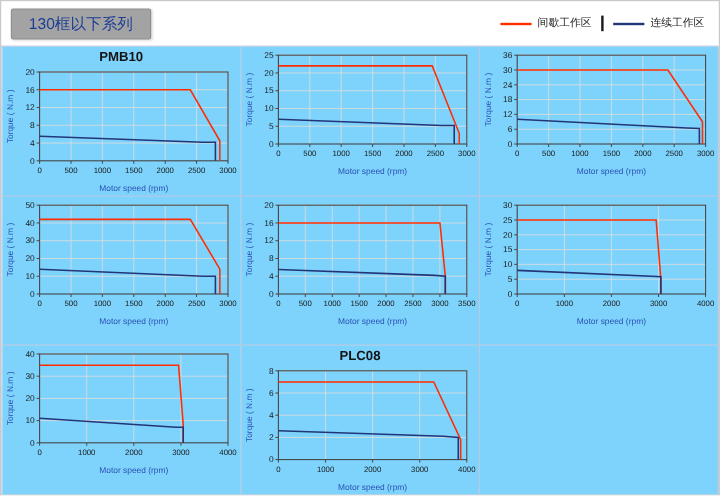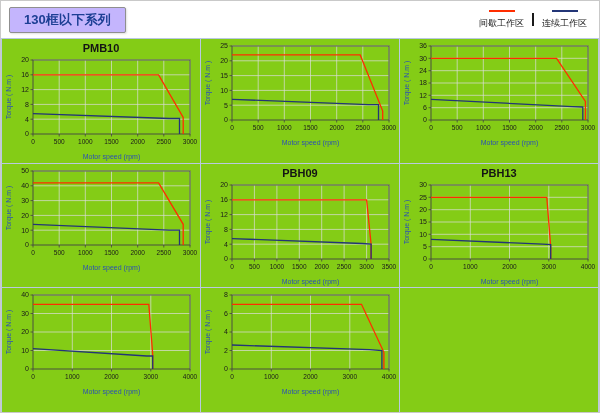--- a/index.html
+++ b/index.html
@@ -1,24 +1,24 @@
 <!DOCTYPE html>
 <html><head>
 <meta charset="utf-8">
 <style>
   html,body{margin:0;padding:0;background:#fff;font-family:"Liberation Sans",sans-serif;}
   .page{width:600px;height:413px;box-sizing:border-box;border:1px solid #c9c9c9;background:#fff;overflow:hidden;}
   .header{height:37px;display:flex;align-items:center;justify-content:space-between;padding:0 12px 0 8px;box-sizing:border-box;}
-  .title-box{border:1px solid #8f8f8f;border-radius:2px;padding:3px 14px;font-weight:bold;font-size:13px;color:#1d3f94;box-shadow:1px 1px 2px rgba(0,0,0,.12);background:#c4b5fd;}
+  .title-box{border:1px solid #8f8f8f;border-radius:2px;padding:3px 14px;font-weight:normal;font-size:13px;color:#1d3f94;box-shadow:1px 1px 2px rgba(0,0,0,.12);background:#a3a3a3;}
   .legend{display:flex;align-items:center;font-size:9px;color:#222;}
-  .legend-item{display:flex;align-items:center;gap:5px;flex-direction:column;}
+  .legend-item{display:flex;align-items:center;gap:5px;}
   .swatch{width:26px;height:2px;display:inline-block;background:#999;}
   .sep{width:2px;height:13px;background:#1a1a1a;margin:0 8px;}
   .grid{display:grid;grid-template-columns:repeat(3,1fr);grid-template-rows:repeat(3,1fr);height:375px;border-top:1px solid #b9c9e0;border-left:1px solid #b9c9e0;box-sizing:border-box;}
-  .cell{border-right:1px solid #b9c9e0;border-bottom:1px solid #b9c9e0;box-sizing:border-box;padding-top:2px;display:flex;flex-direction:column;align-items:center;overflow:hidden;background:#84cc16;}
+  .cell{border-right:1px solid #b9c9e0;border-bottom:1px solid #b9c9e0;box-sizing:border-box;padding-top:2px;display:flex;flex-direction:column;align-items:center;overflow:hidden;background:#7dd3fc;}
   .chart-title{font-size:11px;font-weight:bold;color:#141414;text-align:center;height:14px;line-height:14px;width:100%;}
   svg.plot{display:block;}
 </style>
 </head>
 <body>
 
 <div class="page">
   <div class="header">
     <div class="title-box">130框以下系列</div>
     <div class="legend">
@@ -217,21 +217,20 @@
           <text x="160.8" y="89" font-size="6.5" text-anchor="middle" fill="#1a1a1a">2500</text>
           <line y1="79" y2="81.5" x1="187" x2="187" stroke="#444" stroke-width="0.8"></line>
           <text x="187" y="89" font-size="6.5" text-anchor="middle" fill="#1a1a1a">3000</text>
           <text x="108.5" y="104" font-size="7" text-anchor="middle" fill="#2b50b4">Motor speed (rpm)</text>
           <text font-size="7" text-anchor="middle" fill="#2b50b4" transform="translate(8 42) rotate(-90)">Torque ( N.m )</text>
           <polyline fill="none" stroke="#ff2d00" stroke-width="1.3" points="30.0,16.8 155.6,16.8 180.2,58.3 180.2,79.0"></polyline>
           <polyline fill="none" stroke="#233577" stroke-width="1.3" points="30.0,58.3 166.1,64.2 176.5,64.2 176.5,79.0"></polyline>
         </svg>
     </div>
     <div class="cell">
-      <div class="chart-title">PBH09</div>
       <svg class="plot" width="196" height="106">
           <line x1="30" x2="187" y1="64.2" y2="64.2" stroke="#dcdcdc" stroke-width="0.7"></line>
           <line x1="30" x2="187" y1="49.4" y2="49.4" stroke="#dcdcdc" stroke-width="0.7"></line>
           <line x1="30" x2="187" y1="34.6" y2="34.6" stroke="#dcdcdc" stroke-width="0.7"></line>
           <line x1="30" x2="187" y1="19.8" y2="19.8" stroke="#dcdcdc" stroke-width="0.7"></line>
           <line x1="30" x2="187" y1="5.0" y2="5.0" stroke="#dcdcdc" stroke-width="0.7"></line>
           <line y1="5" y2="79" x1="52.4" x2="52.4" stroke="#dcdcdc" stroke-width="0.7"></line>
           <line y1="5" y2="79" x1="74.9" x2="74.9" stroke="#dcdcdc" stroke-width="0.7"></line>
           <line y1="5" y2="79" x1="97.3" x2="97.3" stroke="#dcdcdc" stroke-width="0.7"></line>
           <line y1="5" y2="79" x1="119.7" x2="119.7" stroke="#dcdcdc" stroke-width="0.7"></line>
@@ -267,21 +266,20 @@
           <text x="164.6" y="89" font-size="6.5" text-anchor="middle" fill="#1a1a1a">3000</text>
           <line y1="79" y2="81.5" x1="187" x2="187" stroke="#444" stroke-width="0.8"></line>
           <text x="187" y="89" font-size="6.5" text-anchor="middle" fill="#1a1a1a">3500</text>
           <text x="108.5" y="104" font-size="7" text-anchor="middle" fill="#2b50b4">Motor speed (rpm)</text>
           <text font-size="7" text-anchor="middle" fill="#2b50b4" transform="translate(8 42) rotate(-90)">Torque ( N.m )</text>
           <polyline fill="none" stroke="#ff2d00" stroke-width="1.3" points="30.0,19.8 164.6,19.8 169.1,64.2 169.1,79.0"></polyline>
           <polyline fill="none" stroke="#233577" stroke-width="1.3" points="30.0,58.6 160.1,63.5 169.1,64.2 169.1,79.0"></polyline>
         </svg>
     </div>
     <div class="cell">
-      <div class="chart-title">PBH13</div>
       <svg class="plot" width="196" height="106">
           <line x1="30" x2="187" y1="66.7" y2="66.7" stroke="#dcdcdc" stroke-width="0.7"></line>
           <line x1="30" x2="187" y1="54.3" y2="54.3" stroke="#dcdcdc" stroke-width="0.7"></line>
           <line x1="30" x2="187" y1="42.0" y2="42.0" stroke="#dcdcdc" stroke-width="0.7"></line>
           <line x1="30" x2="187" y1="29.7" y2="29.7" stroke="#dcdcdc" stroke-width="0.7"></line>
           <line x1="30" x2="187" y1="17.3" y2="17.3" stroke="#dcdcdc" stroke-width="0.7"></line>
           <line x1="30" x2="187" y1="5.0" y2="5.0" stroke="#dcdcdc" stroke-width="0.7"></line>
           <line y1="5" y2="79" x1="69.3" x2="69.3" stroke="#dcdcdc" stroke-width="0.7"></line>
           <line y1="5" y2="79" x1="108.5" x2="108.5" stroke="#dcdcdc" stroke-width="0.7"></line>
           <line y1="5" y2="79" x1="147.8" x2="147.8" stroke="#dcdcdc" stroke-width="0.7"></line>
@@ -348,20 +346,21 @@
           <text x="147.8" y="89" font-size="6.5" text-anchor="middle" fill="#1a1a1a">3000</text>
           <line y1="79" y2="81.5" x1="187" x2="187" stroke="#444" stroke-width="0.8"></line>
           <text x="187" y="89" font-size="6.5" text-anchor="middle" fill="#1a1a1a">4000</text>
           <text x="108.5" y="104" font-size="7" text-anchor="middle" fill="#2b50b4">Motor speed (rpm)</text>
           <text font-size="7" text-anchor="middle" fill="#2b50b4" transform="translate(8 42) rotate(-90)">Torque ( N.m )</text>
           <polyline fill="none" stroke="#ff2d00" stroke-width="1.3" points="30.0,14.3 145.8,14.3 149.7,64.2 149.7,79.0"></polyline>
           <polyline fill="none" stroke="#233577" stroke-width="1.3" points="30.0,58.6 143.8,66.0 149.7,66.0 149.7,79.0"></polyline>
         </svg>
     </div>
     <div class="cell">
+      <div class="chart-title">PLC08</div>
       <svg class="plot" width="196" height="106">
           <line x1="30" x2="187" y1="60.5" y2="60.5" stroke="#dcdcdc" stroke-width="0.7"></line>
           <line x1="30" x2="187" y1="42.0" y2="42.0" stroke="#dcdcdc" stroke-width="0.7"></line>
           <line x1="30" x2="187" y1="23.5" y2="23.5" stroke="#dcdcdc" stroke-width="0.7"></line>
           <line x1="30" x2="187" y1="5.0" y2="5.0" stroke="#dcdcdc" stroke-width="0.7"></line>
           <line y1="5" y2="79" x1="69.3" x2="69.3" stroke="#dcdcdc" stroke-width="0.7"></line>
           <line y1="5" y2="79" x1="108.5" x2="108.5" stroke="#dcdcdc" stroke-width="0.7"></line>
           <line y1="5" y2="79" x1="147.8" x2="147.8" stroke="#dcdcdc" stroke-width="0.7"></line>
           <line y1="5" y2="79" x1="187.0" x2="187.0" stroke="#dcdcdc" stroke-width="0.7"></line>
           <rect x="30" y="5" width="157" height="74" fill="none" stroke="#444" stroke-width="0.9"></rect>

